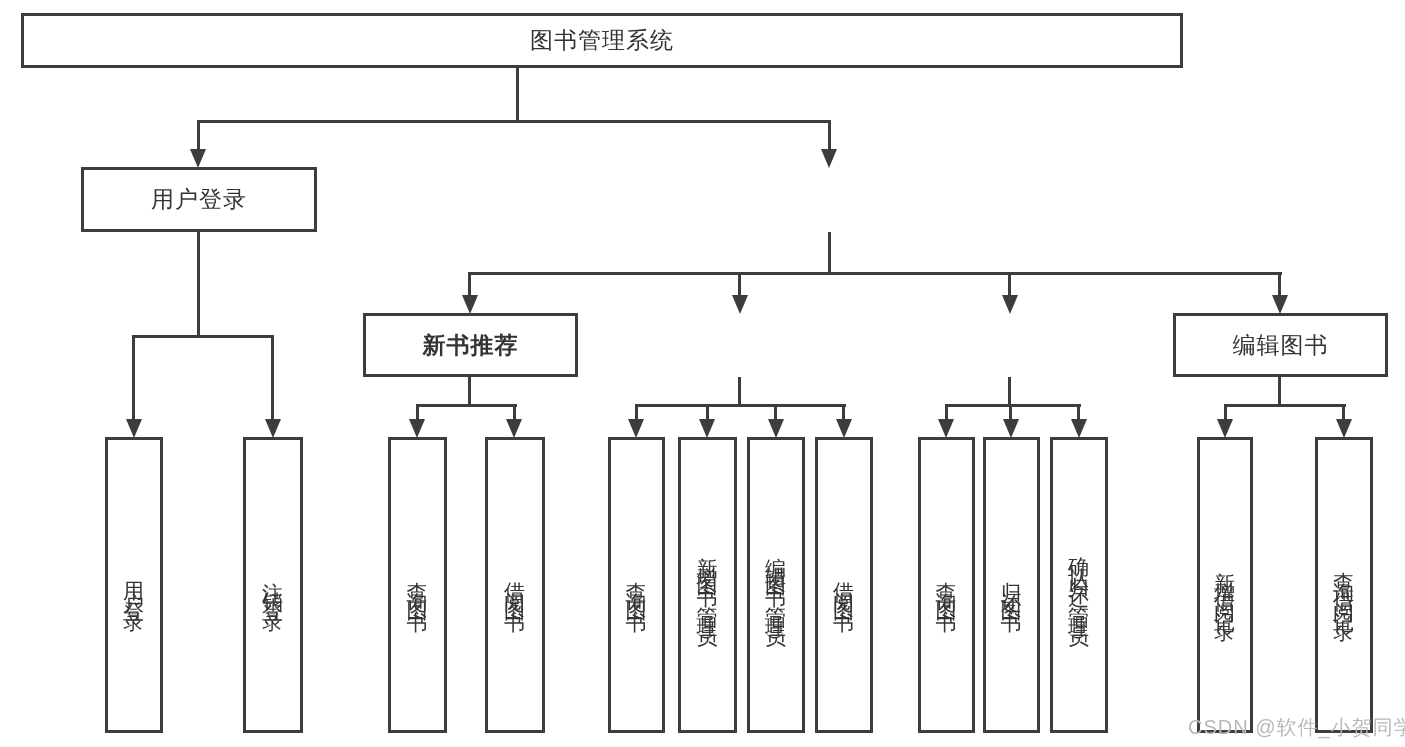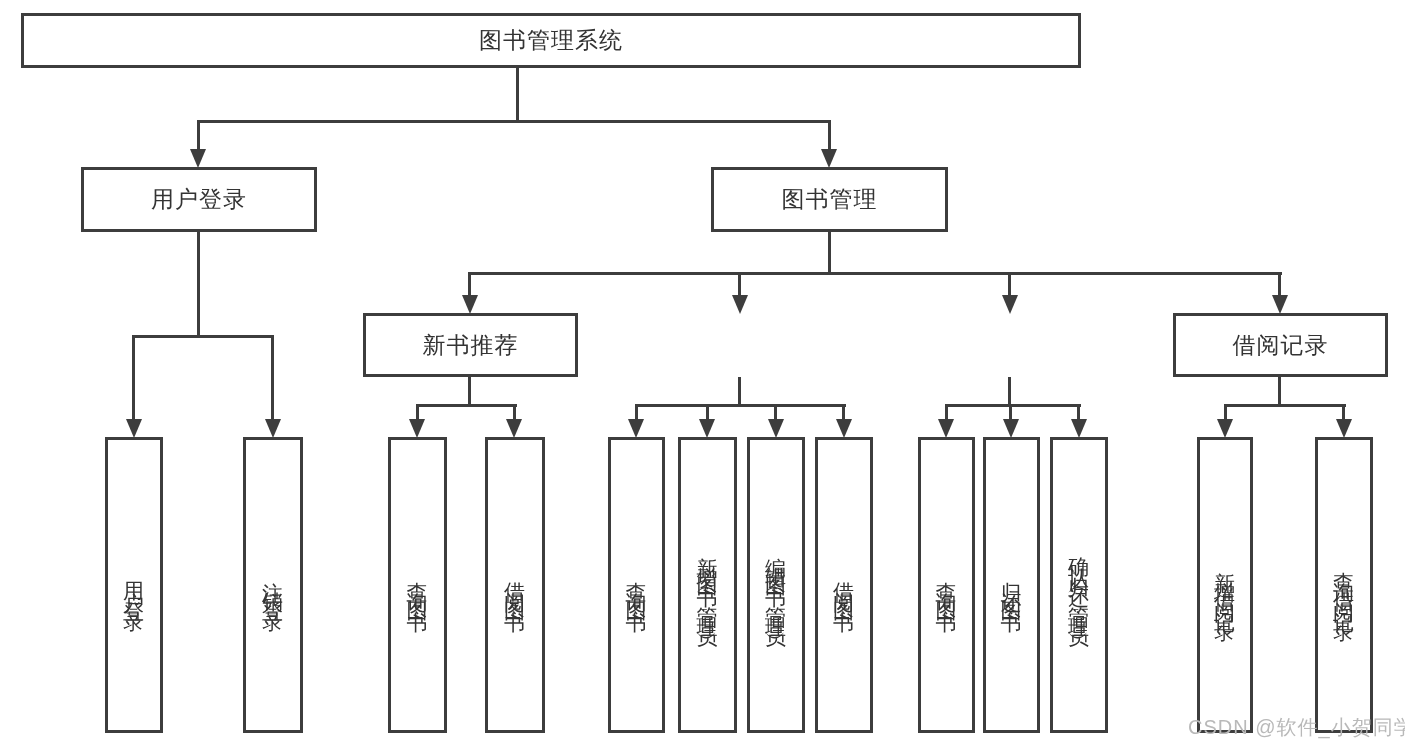--- a/index.html
+++ b/index.html
@@ -55,52 +55,51 @@
     color:var(--wm);
     letter-spacing:1px;
     white-space:nowrap;
   }
 </style>
 </head>
 <body>
 
 <div id="canvas">
 
-  <div class="box" style="left:21px;top:13px;width:1060px;height:55px;">图书管理系统</div>
+  <div class="box" style="left:21px;top:13px;width:1162px;height:55px;">图书管理系统</div>
 
   <div class="vline" style="left:516px;top:68px;height:55px;"></div>
   <div class="hline" style="left:197px;top:120px;width:634px;"></div>
   <div class="vline" style="left:197px;top:120px;height:33px;"></div>
   <div class="arrow" style="left:190px;top:149px;"></div>
   <div class="vline" style="left:828px;top:120px;height:33px;"></div>
   <div class="arrow" style="left:821px;top:149px;"></div>
 
   <div class="box" style="left:81px;top:167px;width:236px;height:65px;">用户登录</div>
-  <div class="box" style="left:711px;top:167px;width:237px;height:65px;">图书管理</div>
 
   <div class="vline" style="left:197px;top:232px;height:106px;"></div>
   <div class="hline" style="left:132px;top:335px;width:142px;"></div>
   <div class="vline" style="left:132px;top:335px;height:86px;"></div>
   <div class="arrow" style="left:126px;top:419px;"></div>
   <div class="vline" style="left:271px;top:335px;height:86px;"></div>
   <div class="arrow" style="left:265px;top:419px;"></div>
 
   <div class="vline" style="left:828px;top:232px;height:43px;"></div>
   <div class="hline" style="left:468px;top:272px;width:814px;"></div>
   <div class="vline" style="left:468px;top:272px;height:26px;"></div>
   <div class="arrow" style="left:462px;top:295px;"></div>
   <div class="vline" style="left:738px;top:272px;height:26px;"></div>
   <div class="arrow" style="left:732px;top:295px;"></div>
   <div class="vline" style="left:1008px;top:272px;height:26px;"></div>
   <div class="arrow" style="left:1002px;top:295px;"></div>
   <div class="vline" style="left:1278px;top:272px;height:26px;"></div>
   <div class="arrow" style="left:1272px;top:295px;"></div>
 
-  <div class="box" style="left:363px;top:313px;width:215px;height:64px;">新书推荐</div>
-  <div class="box" style="left:1173px;top:313px;width:215px;height:64px;">借阅记录</div>
+  <div class="box" style="left:363px;top:313px;width:215px;height:64px;font-weight:bold;">新书推荐</div>
+  <div class="box" style="left:1173px;top:313px;width:215px;height:64px;">编辑图书</div>
 
   <div class="vline" style="left:468px;top:377px;height:30px;"></div>
   <div class="hline" style="left:416px;top:404px;width:101px;"></div>
   <div class="vline" style="left:416px;top:404px;height:17px;"></div>
   <div class="arrow" style="left:409px;top:419px;"></div>
   <div class="vline" style="left:513px;top:404px;height:17px;"></div>
   <div class="arrow" style="left:506px;top:419px;"></div>
 
   <div class="vline" style="left:738px;top:377px;height:30px;"></div>
   <div class="hline" style="left:635px;top:404px;width:211px;"></div>

